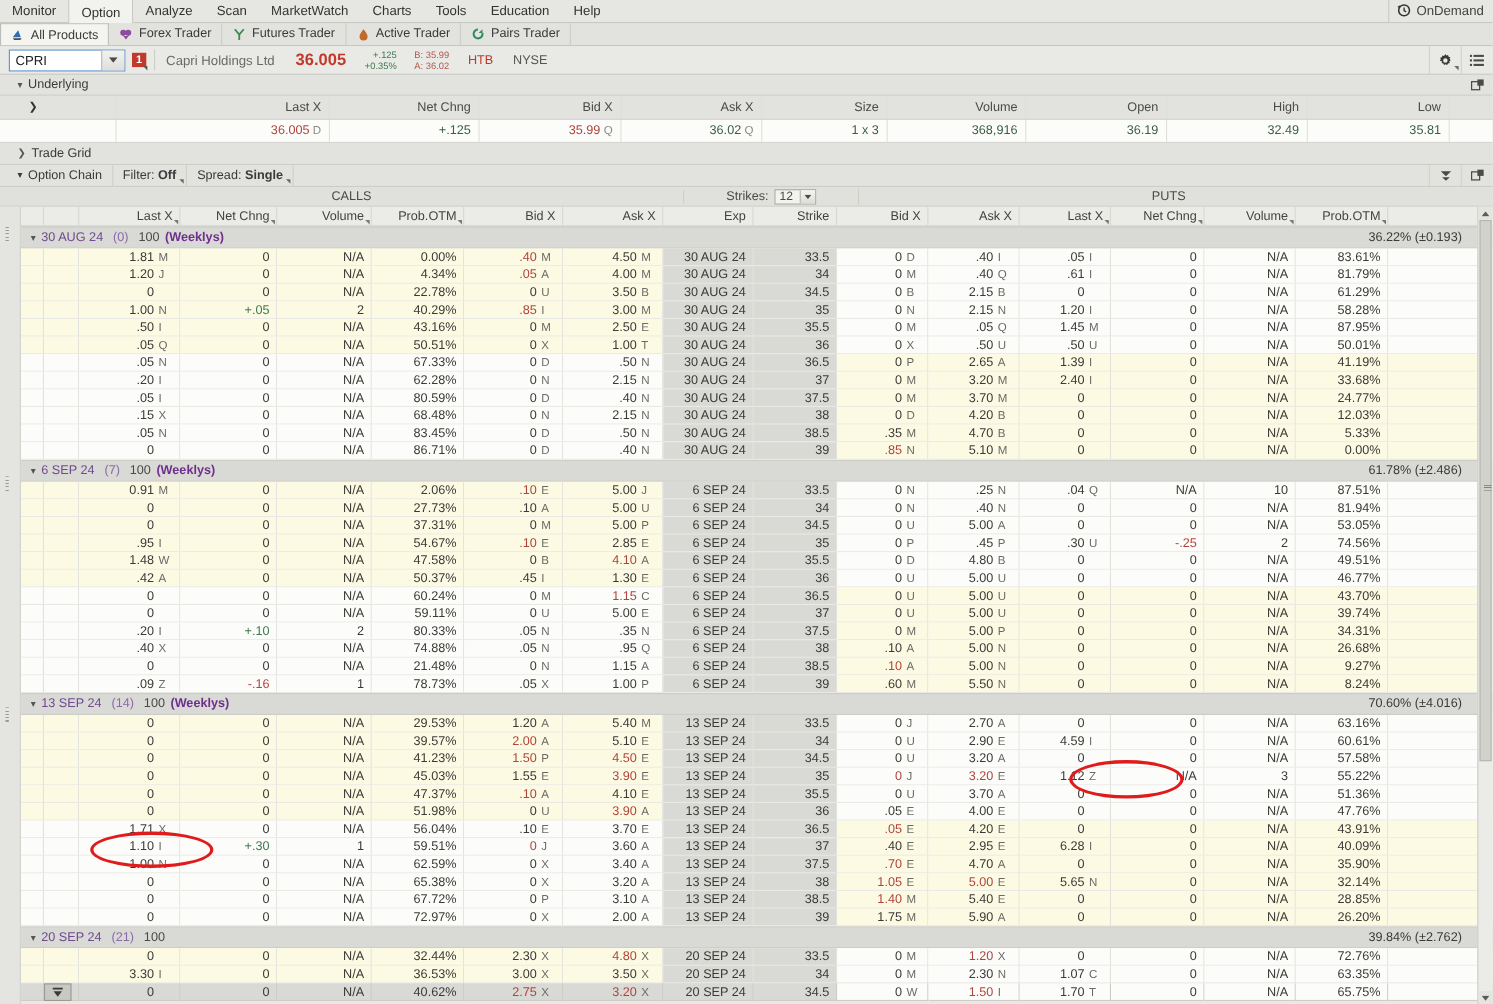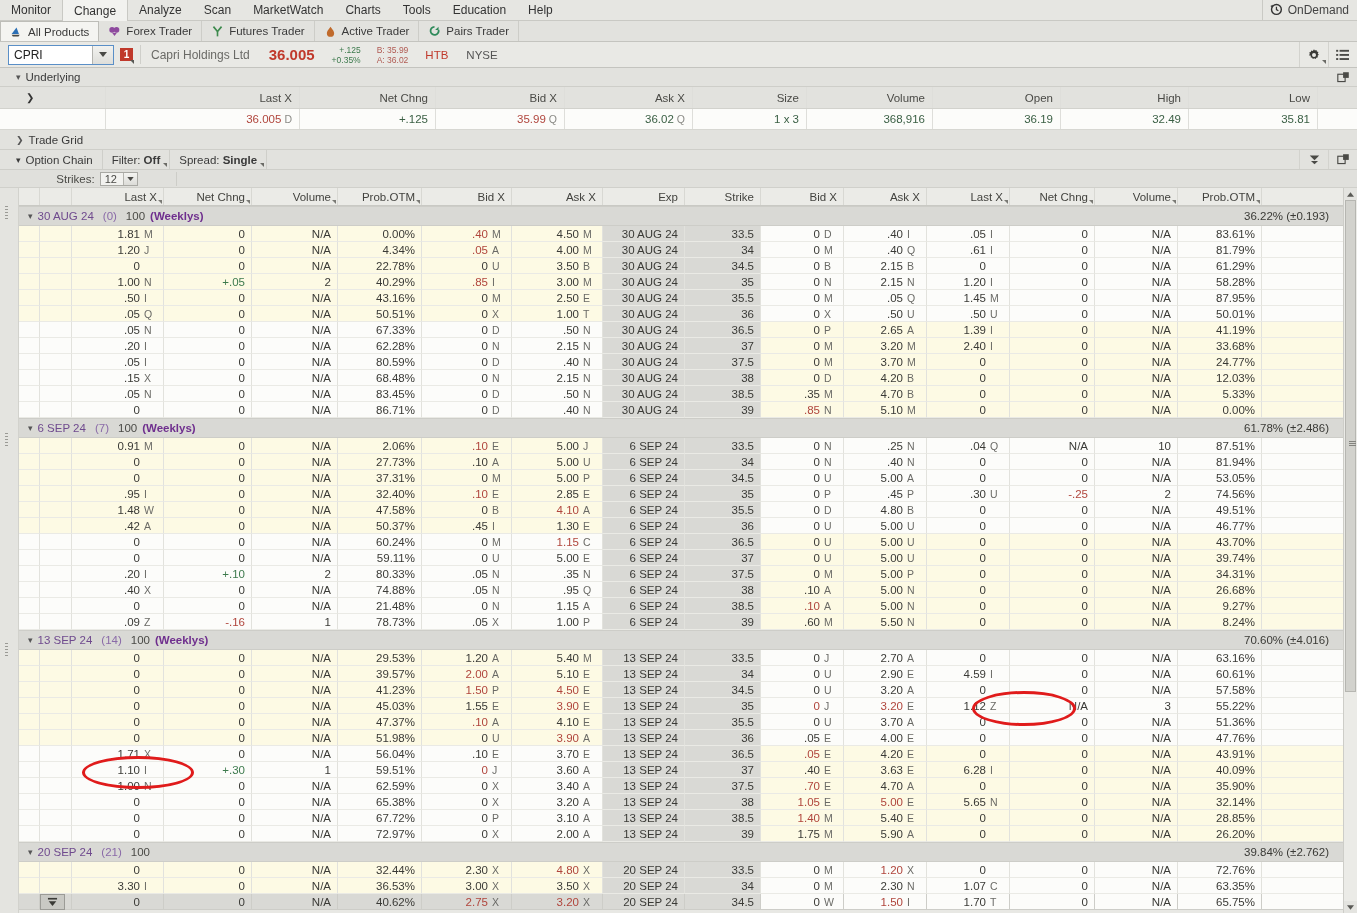--- a/index.html
+++ b/index.html
@@ -102,21 +102,21 @@
   
   .ellipse{position:absolute;border:3px solid #e01b1b;border-radius:50%;z-index:20;pointer-events:none;}
   
   .scrollbtn{width:24px;height:14px;background:#c9c9c4;border:1px solid #9b9b96;display:flex;align-items:center;justify-content:center;}
 </style>
 </head>
 <body>
 
 <div class="menubar">
   <div class="mi">Monitor</div>
-  <div class="mi active">Change</div>
+  <div class="mi active">Option</div>
   <div class="mi">Analyze</div>
   <div class="mi">Scan</div>
   <div class="mi">MarketWatch</div>
   <div class="mi">Charts</div>
   <div class="mi">Tools</div>
   <div class="mi">Education</div>
   <div class="mi">Help</div>
   <div class="ondemand">
     <span>
       <svg class="od-ic" viewBox="0 0 16 16">
@@ -302,33 +302,35 @@
       <svg width="13" height="13" viewBox="0 0 16 16">
           <rect x="1" y="4" width="9" height="9" fill="none" stroke="#4a4a46" stroke-width="1.4"></rect>
           <rect x="7.5" y="1.5" width="7" height="7" fill="#4a4a46"></rect>
         </svg>
     </div>
   </div>
 </div>
 
 <div class="cpband">
   <div style="width:18px"></div>
+  <div style="width:603px;text-align:center;border-right:1px solid #cdcdc8;">CALLS</div>
   <div style="width:158px;display:flex;align-items:center;justify-content:center;border-right:1px solid #cdcdc8;">
     <div class="strikesel">
       <span>Strikes:</span>
       <span class="selbox">
         <span>12</span>
         <span class="sc">
             <svg width="7" height="4" viewBox="0 0 8 5">
               <path d="M0 0 L8 0 L4 5 Z" fill="#4a4a46"></path>
             </svg>
           </span>
       </span>
     </div>
   </div>
+  <div style="flex:1;text-align:center">PUTS</div>
   <div style="width:13px"></div>
 </div>
 
 <div class="colhead">
   <div class="ch" style="width:18px;border-right:1px solid #d8d8d3"></div>
   <div class="ch" style="width:22px"></div>
   <div class="ch" style="width:32px"></div>
   <div class="ch sortable" style="width:92px">Last X</div>
   <div class="ch sortable" style="width:88px">Net Chng</div>
   <div class="ch sortable" style="width:86px">Volume</div>
@@ -1379,21 +1381,21 @@
           <span class="mk ">I</span>
         </span>
       </div>
       <div class="cell ylw" style="width:88px">
         <span class="val ">0</span>
       </div>
       <div class="cell ylw" style="width:86px">
         <span class="val ">N/A</span>
       </div>
       <div class="cell ylw" style="width:84px">
-        <span class="val ">32.40%</span>
+        <span class="val ">54.67%</span>
       </div>
       <div class="cell ylw" style="width:90px">
         <span class="pairs">
           <span class="val neg">.10</span>
           <span class="mk ">E</span>
         </span>
       </div>
       <div class="cell ylw" style="width:91px">
         <span class="pairs">
           <span class="val ">2.85</span>
@@ -2487,21 +2489,21 @@
         <span class="val ">37</span>
       </div>
       <div class="cell ylw" style="width:83px">
         <span class="pairs">
           <span class="val ">.40</span>
           <span class="mk ">E</span>
         </span>
       </div>
       <div class="cell ylw" style="width:83px">
         <span class="pairs">
-          <span class="val ">3.63</span>
+          <span class="val ">2.95</span>
           <span class="mk ">E</span>
         </span>
       </div>
       <div class="cell ylw" style="width:83px">
         <span class="pairs">
           <span class="val ">6.28</span>
           <span class="mk ">I</span>
         </span>
       </div>
       <div class="cell ylw" style="width:85px">

